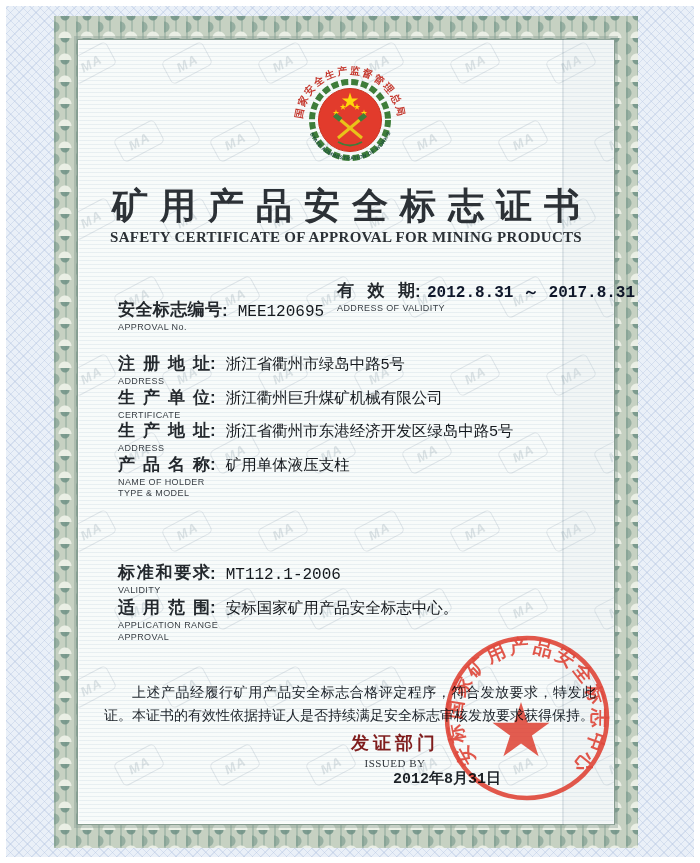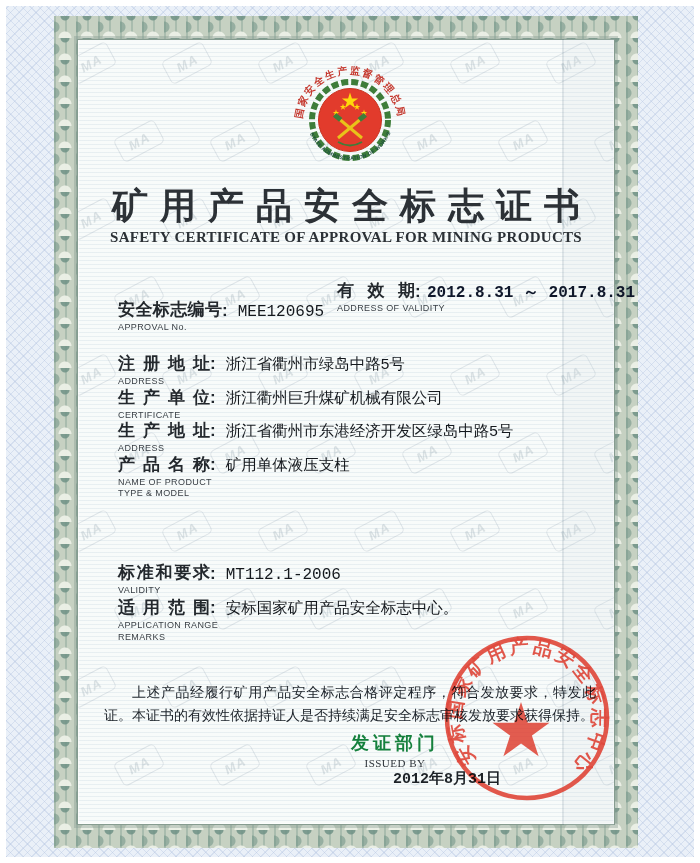--- a/index.html
+++ b/index.html
@@ -54,21 +54,21 @@
   .lbl-wide{width:104px;margin-top:19px;}
   .lbl-mid{width:78px;}
   .colon{font-weight:700;font-size:17px;}
   .val{font-size:15.5px;margin-left:10px;color:#14181d;}
   .mono{font-family:"Liberation Mono","DejaVu Sans Mono",monospace;font-size:16px;}
   .sub{font-size:9px;letter-spacing:.4px;color:#3a4046;margin-top:1px;}
 
   .statement{left:104px;width:492px;top:681px;font-size:14px;line-height:1.62;
     text-indent:2em;color:#1b2128;text-align:justify;}
   .issued{left:295px;width:200px;top:731px;text-align:center;}
-  .issued-label{font-size:18px;font-weight:700;letter-spacing:4px;color:#15803d;}
+  .issued-label{font-size:18px;font-weight:700;letter-spacing:4px;color:#7f1d1d;}
   .issued-sub{font-family:"Liberation Serif","DejaVu Serif",serif;font-size:11px;
     letter-spacing:.5px;color:#2e343a;margin-top:2px;}
   .date{left:393px;top:769px;font-size:15px;font-weight:700;color:#1d2227;
     font-family:"Liberation Mono","DejaVu Sans Mono",monospace;}
 
   .emblem{left:288px;top:56px;width:124px;height:114px;}
   .seal{left:437px;top:630px;width:180px;height:180px;z-index:6;
         mix-blend-mode:multiply;opacity:.9;}
 </style>
 </head>
@@ -192,35 +192,35 @@
   <div class="field" style="top:386px">
     <div class="line"><span class="lbl">生产单位</span><span class="colon">:</span><span class="val">浙江衢州巨升煤矿机械有限公司</span></div>
     <div class="sub">CERTIFICATE</div>
   </div>
   <div class="field" style="top:419px">
     <div class="line"><span class="lbl">生产地址</span><span class="colon">:</span><span class="val">浙江省衢州市东港经济开发区绿岛中路5号</span></div>
     <div class="sub">ADDRESS</div>
   </div>
   <div class="field" style="top:453px">
     <div class="line"><span class="lbl">产品名称</span><span class="colon">:</span><span class="val">矿用单体液压支柱</span></div>
-    <div class="sub">NAME OF PRODUCT</div>
+    <div class="sub">NAME OF HOLDER</div>
   </div>
   <div class="field" style="top:487px">
     <div class="sub">TYPE &amp; MODEL</div>
   </div>
   <div class="field" style="top:561px">
     <div class="line"><span class="lbl">标准和要求</span><span class="colon">:</span><span class="val mono">MT112.1-2006</span></div>
     <div class="sub">VALIDITY</div>
   </div>
   <div class="field" style="top:596px">
     <div class="line"><span class="lbl">适用范围</span><span class="colon">:</span><span class="val">安标国家矿用产品安全标志中心。</span></div>
     <div class="sub">APPLICATION RANGE</div>
   </div>
   <div class="field" style="top:631px">
-    <div class="sub">REMARKS</div>
+    <div class="sub">APPROVAL</div>
   </div>
 
   <div class="statement abs">上述产品经履行矿用产品安全标志合格评定程序，符合发放要求，特发此证。本证书的有效性依据持证人是否持续满足安全标志审核发放要求获得保持。</div>
 
   <div class="issued abs">
     <div class="issued-label">发证部门</div>
     <div class="issued-sub">ISSUED BY</div>
   </div>
   <div class="date abs">2012年8月31日</div>
 

